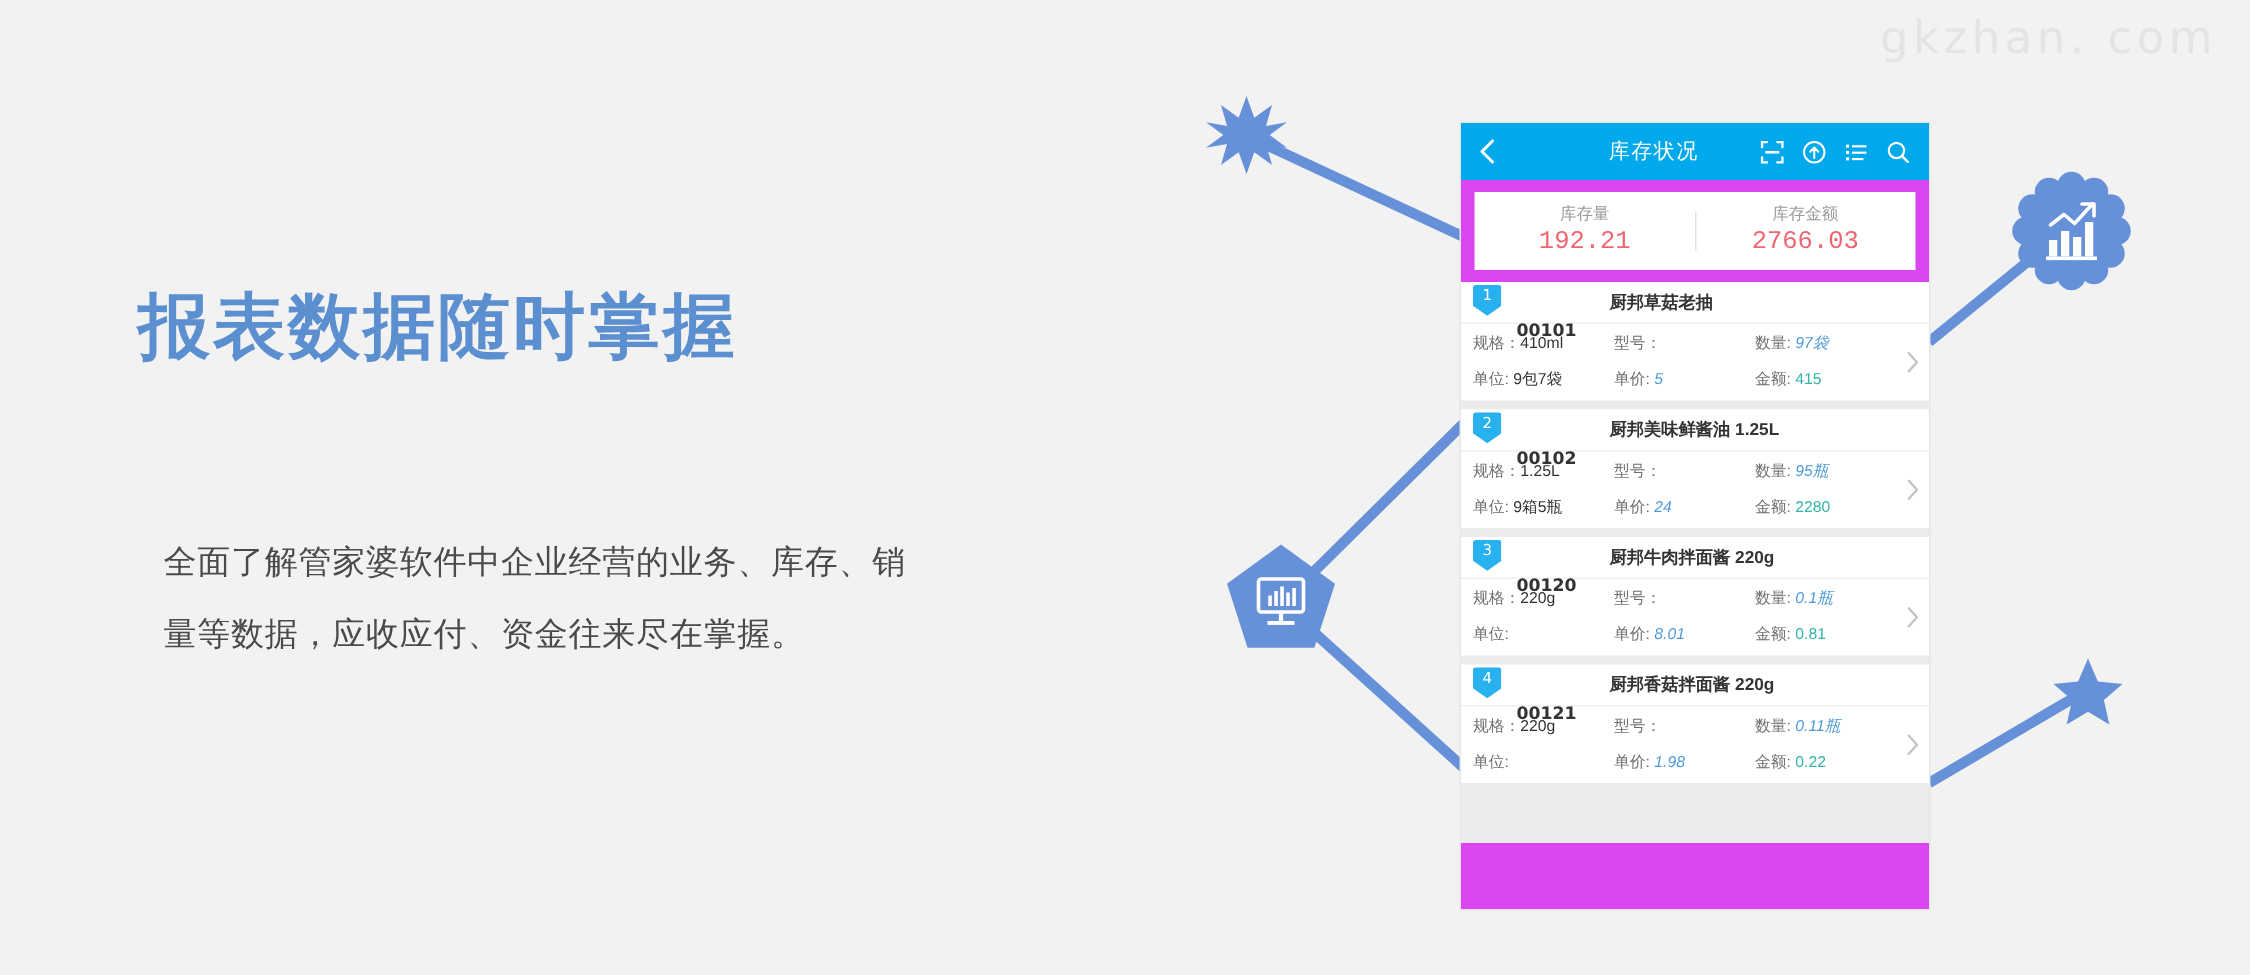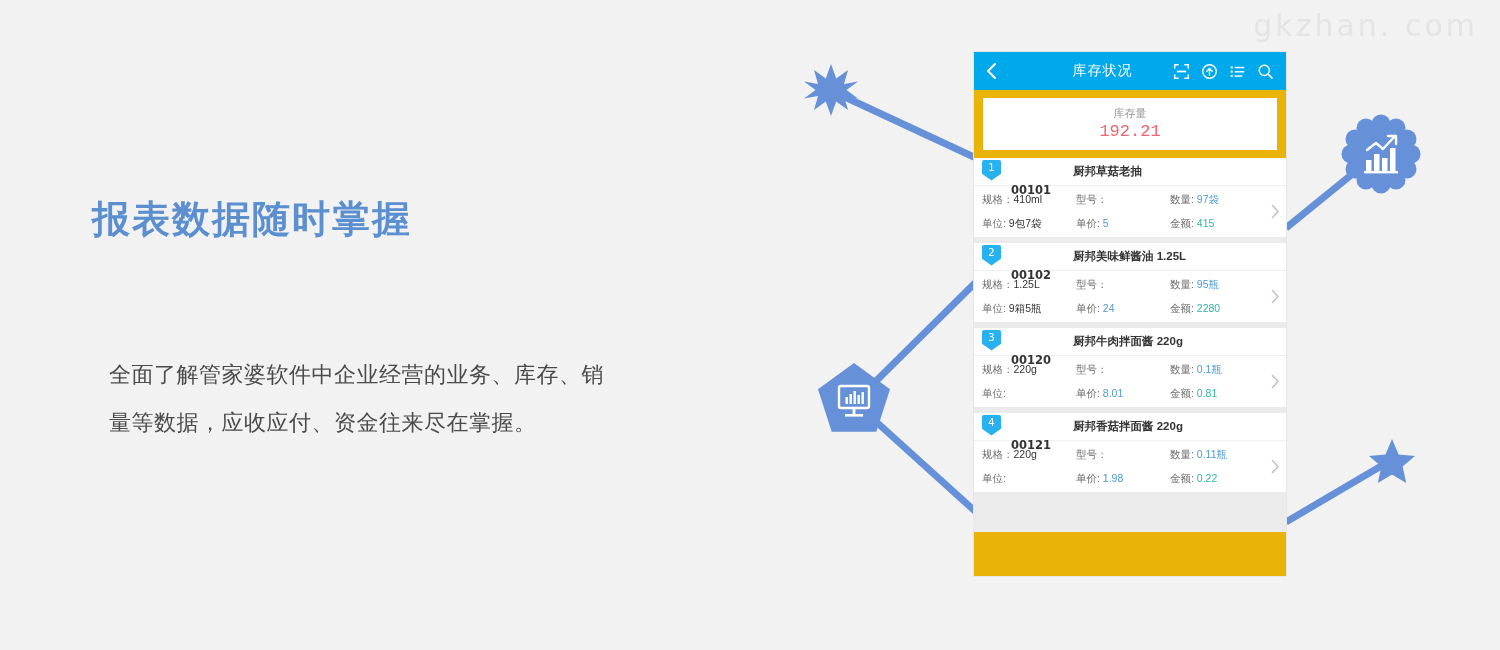--- a/index.html
+++ b/index.html
@@ -34,21 +34,21 @@
 
   
   .copy {
     position: absolute;
     left: 92px;
     top: 196px;
     width: 520px;
   }
   .copy h1 {
     margin: 0;
-    font-size: 38px;
+    font-size: 48px;
     line-height: 46px;
     font-weight: bold;
     color: #5b8fd0;
     letter-spacing: 2px;
   }
   .copy p {
     margin: 17px;
     position: absolute;
     top: 138px;
     left: 0;
@@ -66,24 +66,24 @@
     top: 0;
     width: 1500px;
     height: 650px;
     pointer-events: none;
   }
 
   
   .phone {
     position: absolute;
     left: 974px;
-    top: 52px;
+    top: 82px;
     width: 312px;
     height: 524px;
-    background: #eab308;
+    background: #d946ef;
     box-shadow: 0 0 0 1px #e6e6e6;
     overflow: hidden;
   }
   .appbar {
     height: 38px;
     background: #00a8ec;
     display: flex;
     align-items: center;
     padding: 0 12px;
     box-sizing: border-box;
@@ -210,21 +210,21 @@
     row-gap: 8px;
   }
   .f {
     font-size: 10.5px;
     line-height: 16px;
     color: #6f6f6f;
     white-space: nowrap;
   }
   .f .k { color: #6f6f6f; }
   .f .v { color: #333333; }
-  .f .v.blue { color: #4f9bd9; }
+  .f .v.blue { color: #4f9bd9; font-style: italic; }
   .f .v.teal { color: #34b6a7; }
   .chev {
     width: 22px;
     display: flex;
     align-items: center;
     justify-content: center;
     color: #bdbdbd;
   }
   .footerpad {
     height: 40px;
@@ -333,20 +333,24 @@
         </svg>
       </div>
     </div>
 
     <div class="sumwrap">
       <div class="sumcard">
         <div class="sumcol">
           <div class="sumlabel">库存量</div>
           <div class="sumvalue">192.21</div>
         </div>
+        <div class="sumcol">
+          <div class="sumlabel">库存金额</div>
+          <div class="sumvalue">2766.03</div>
+        </div>
       </div>
     </div>
 
     <div class="list">
 
       <div class="item">
         <div class="itemhead">
           <div class="badge">1</div>
           <div class="code">00101</div>
           <div class="pname">厨邦草菇老抽</div>

